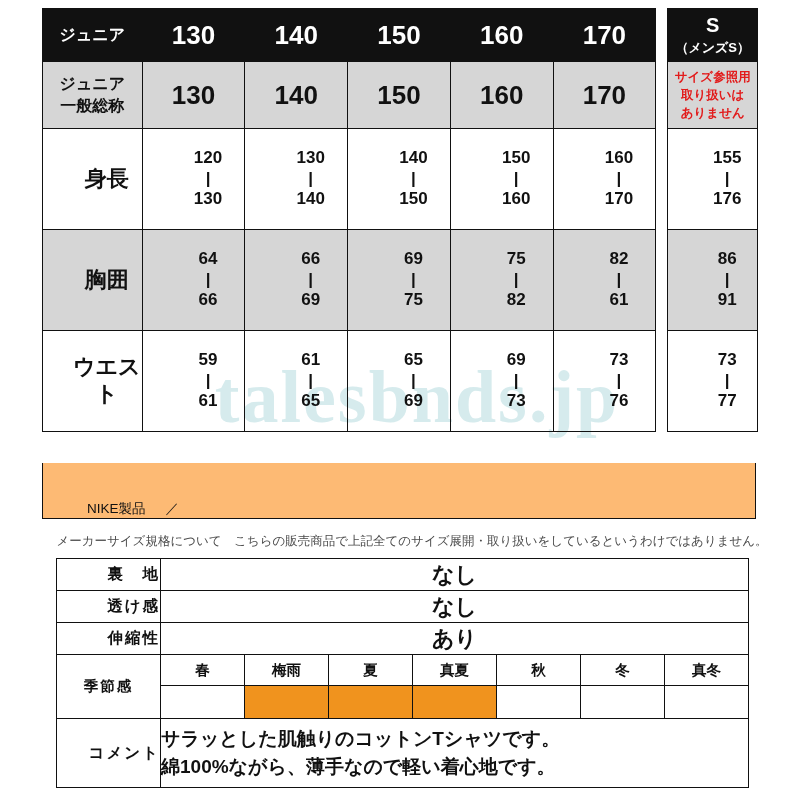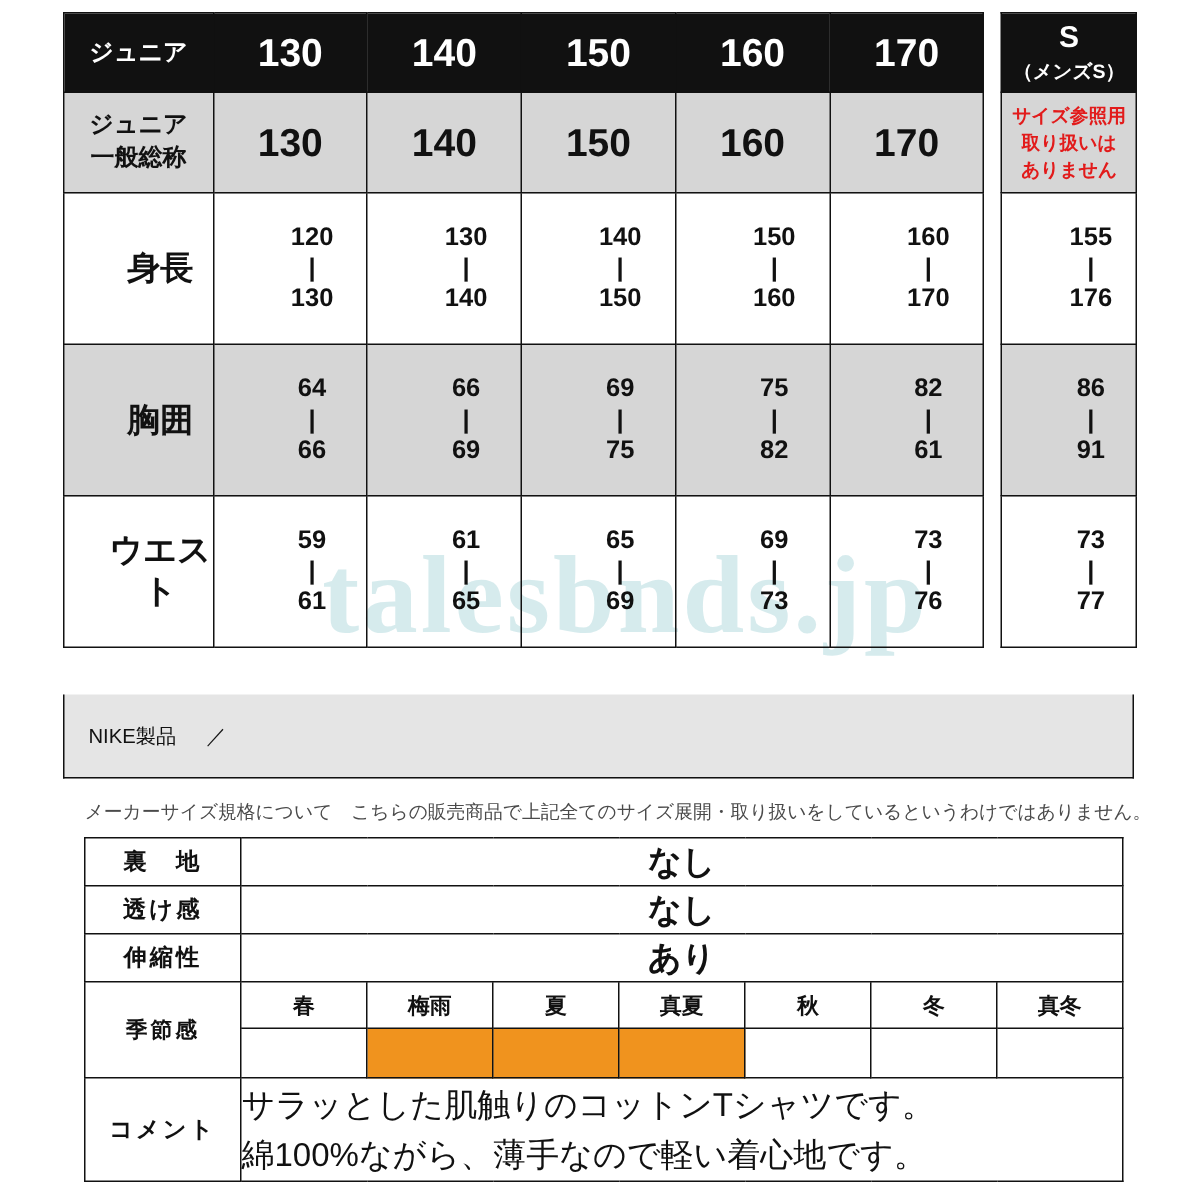--- a/index.html
+++ b/index.html
@@ -117,22 +117,23 @@
   .nike {
     position: absolute;
     left: 42px;
     top: 463px;
     width: 714px;
     height: 56px;
     border: 1px solid #111;
     border-top: none;
     box-sizing: border-box;
     display: flex;
-    align-items: center;
-    background: #e5e5e5;
+    align-items: flex-end;
+    background: #fdba74;
+    padding-left: 28px;
   }
   .nike span {
     font-size: 13.5px;
     margin-left: 16px;
     color: #111;
   }
   .nike span.sep { margin-left: 20px; }
   .nike span.body { margin-left: 22px; }
 
   .maker-note {
@@ -158,21 +159,21 @@
     table-layout: fixed;
     width: 688px;
   }
   table.detail td {
     border: 1px solid #111;
     padding: 0;
     vertical-align: middle;
   }
   td.d-label {
     width: 104px;
-    text-align: center;
+    text-align: right;
     font-size: 15.5px;
     font-weight: bold;
     letter-spacing: 2px;
   }
   td.d-value {
     padding-left: 14px;
     font-size: 22px;
     font-weight: bold;
     text-align: center;
   }
@@ -185,22 +186,22 @@
     font-weight: bold;
   }
   tr.season-cells td {
     height: 32px;
   }
   td.season-on { background: #f0931e; }
   td.season-off { background: #ffffff; }
 
   td.d-comment {
     padding: 8px 0 8px 14px;
-    font-size: 22px;
-    font-weight: normal;
+    font-size: 19px;
+    font-weight: bold;
     line-height: 1.5;
   }
   tr.comment-row td { height: 68px; }
   .cmt-line { display: block; }
 </style>
 </head>
 <body>
 
 <div class="watermark">talesbnds.jp</div>
 

